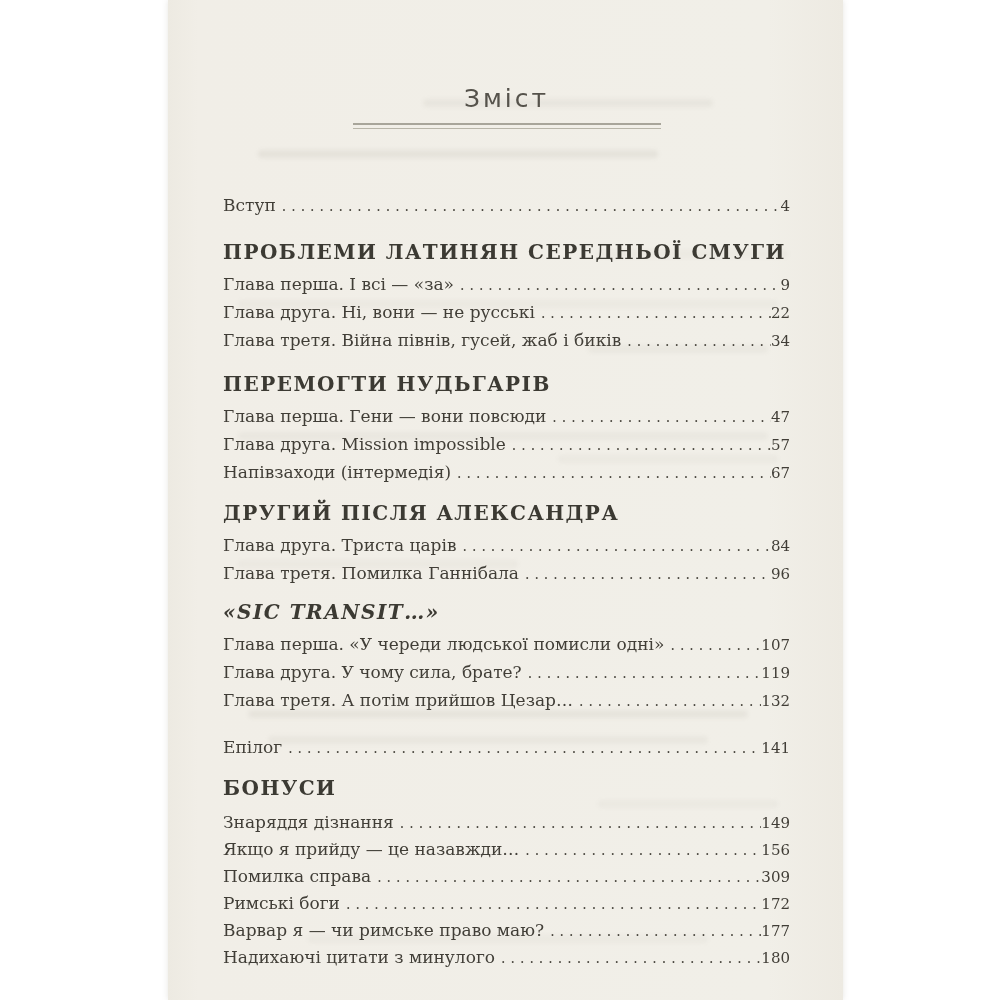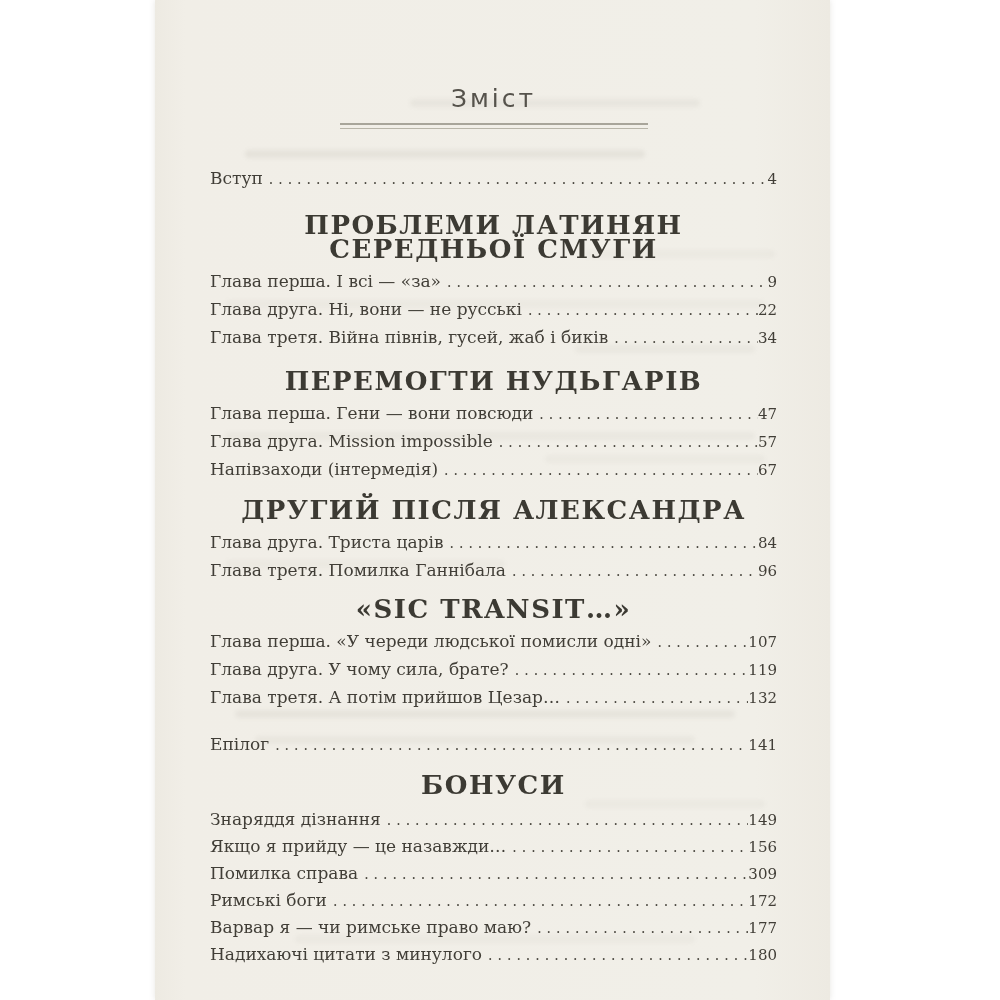--- a/index.html
+++ b/index.html
@@ -3,21 +3,21 @@
 <meta charset="utf-8">
 <style>
   html,body{margin:0;padding:0;}
   body{
     width:1000px;height:1000px;position:relative;
     background:#ffffff;
     font-family:"DejaVu Serif", serif;
     overflow:hidden;
   }
   .page{
-    position:absolute;left:155px;top:0;width:675px;height:1000px;
+    position:absolute;left:168px;top:0;width:675px;height:1000px;
     background:linear-gradient(90deg,#edeae2 0px,#f1eee7 30px,#f1efe8 600px,#edeae2 675px);
     box-shadow:0 0 6px rgba(120,115,100,0.18);
   }
   
   .ghost{
     position:absolute;height:8px;border-radius:4px;
     background:#8f8b7f;opacity:0.09;filter:blur(2px);
   }
   .content{
     position:absolute;left:55px;top:0;width:567px;color:#413e37;
@@ -40,30 +40,30 @@
   .toc-row .dots{
     flex:1;overflow:hidden;white-space:nowrap;
     font-size:14px;letter-spacing:5px;color:#4a473f;
     padding:0 2px 0 6px;
   }
   .toc-row .dots::after{
     content:"........................................................................................................................";
   }
   .toc-row .pg{font-size:15px;white-space:nowrap;}
   .sec-heading{
-    text-align:center;font-weight:bold;
-    font-size:26px;line-height:24px;letter-spacing:1.5px;
+    font-weight:bold;
+    font-size:20px;line-height:24px;letter-spacing:1.5px;
     color:#3c3a33;margin:16px 0 7px;
   }
   .bonus{line-height:26px;}
-  .gap-intro{margin-top:36px;}
+  .gap-intro{margin-top:63px;}
   .gap-20{margin-top:20px;}
   .gap-17{margin-top:17px;}
   .gap-14{margin-top:14px;}
-  .gap-12{margin-top:12px;}
+  .gap-12{margin-top:12px;font-style:italic;}
   .gap-epilogue{margin-top:19px;}
   .gap-bonus-heading{margin-top:14px;margin-bottom:9px;}
 </style>
 </head>
 <body>
 
 <div class="page">
 
   <div class="ghost" style="left:255px;top:99px;width:290px;"></div>
   <div class="ghost" style="left:90px;top:150px;width:400px;opacity:0.12;"></div>

